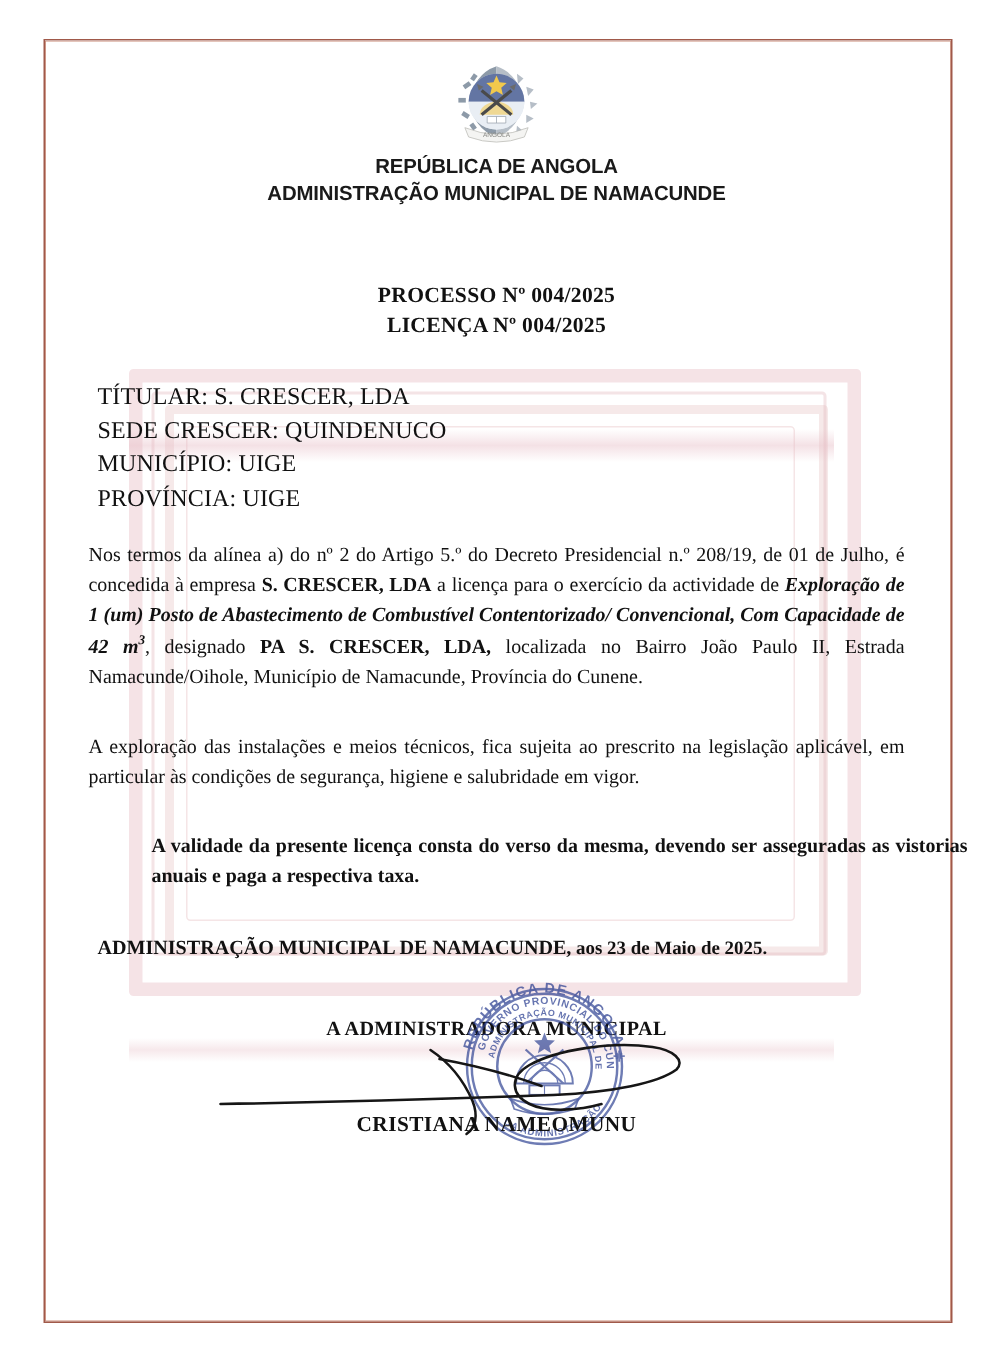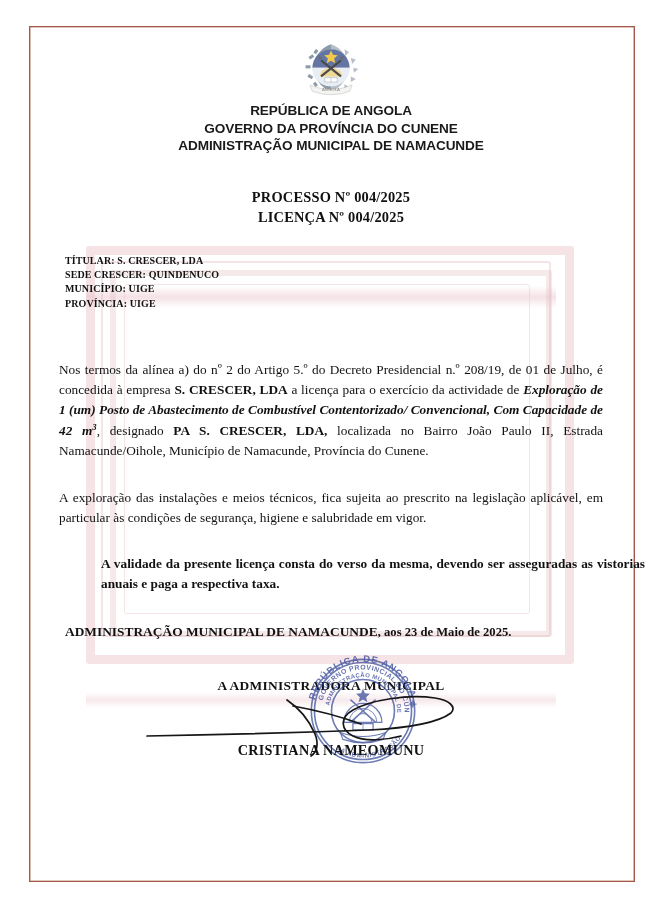--- a/index.html
+++ b/index.html
@@ -90,22 +90,22 @@
     font-weight: bold;
     font-size: 14.4px;
     line-height: 1.38;
     letter-spacing: 0.2px;
   }
 
   .party-block {
     position: absolute;
     top: 228px;
     left: 36px;
-    font-weight: bold;
-    font-size: 10px;
+    font-weight: normal;
+    font-size: 16px;
     line-height: 1.42;
     letter-spacing: 0.1px;
   }
 
   .body-p {
     position: absolute;
     left: 30px;
     width: 544px;
     font-size: 13.3px;
     line-height: 1.52;
@@ -220,21 +220,20 @@
         <path d="M40 64 h20 v7 h-20 z" fill="#ffffff" stroke="#9aa3ad" stroke-width="0.8"></path>
         <path d="M50 64 v7" stroke="#9aa3ad" stroke-width="0.8"></path>
 
         <path d="M16 76 q34 14 68 0 l-4 10 q-30 11 -60 0 z" fill="#f4f4f2" stroke="#b9b9b4" stroke-width="0.8"></path>
         <text x="50" y="86" font-size="7" text-anchor="middle" fill="#8a8a86" font-family="Liberation Sans, sans-serif">ANGOLA</text>
       </g>
     </svg>
 
     <div class="header-block">
       <div class="hdr-line hdr1">REPÚBLICA DE ANGOLA</div>
-      <div class="hdr-line hdr2">GOVERNO DA PROVÍNCIA DO CUNENE</div>
       <div class="hdr-line hdr3">ADMINISTRAÇÃO MUNICIPAL DE NAMACUNDE</div>
     </div>
 
     <div class="procblock">
       <div>PROCESSO Nº 004/2025</div>
       <div>LICENÇA Nº 004/2025</div>
     </div>
 
     <div class="party-block">
       <div>TÍTULAR: S. CRESCER, LDA</div>

